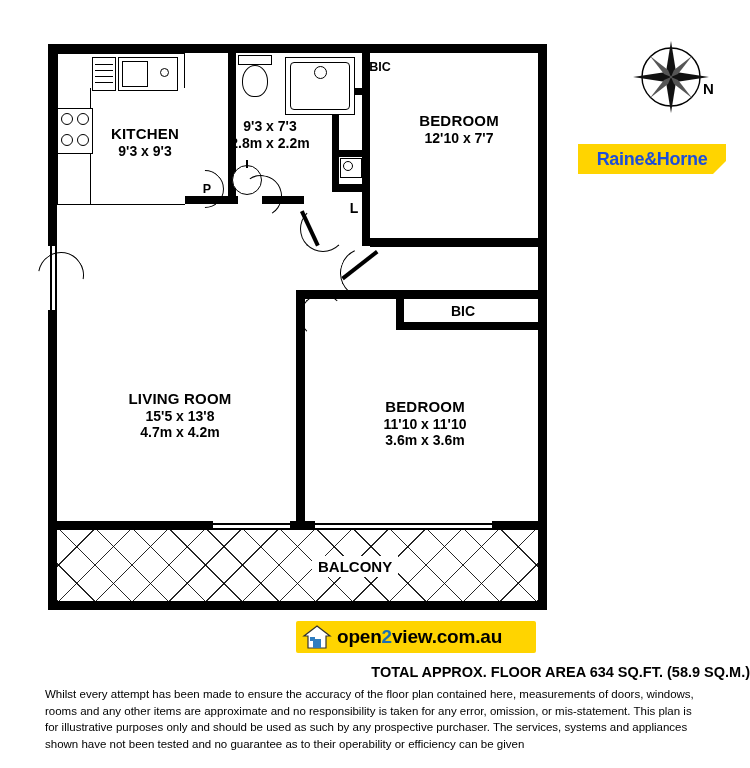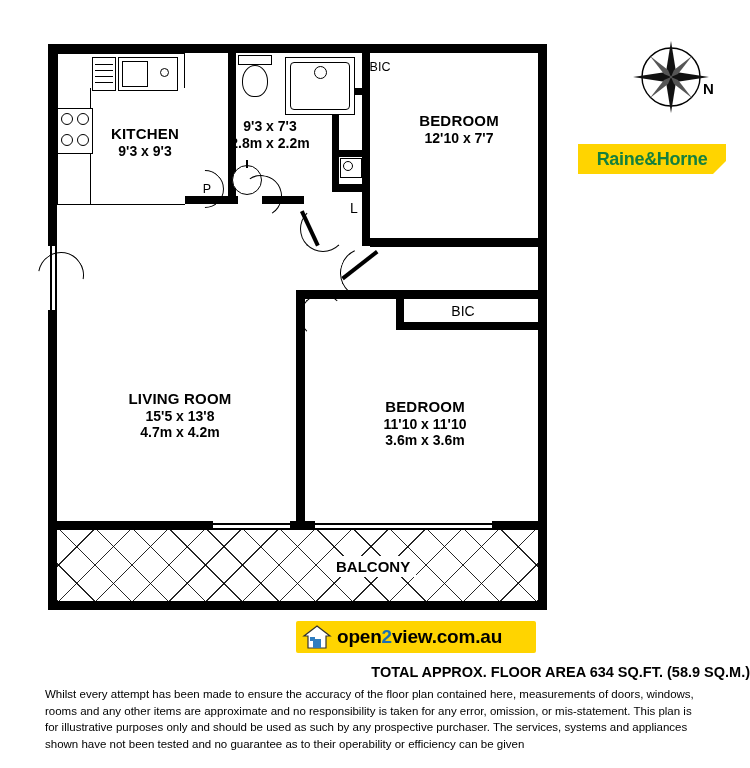--- a/index.html
+++ b/index.html
@@ -39,21 +39,21 @@
     font-weight: bold;
     font-size: 15px;
     letter-spacing: .2px;
   }
   .roomdim {
     font-weight: bold;
     font-size: 14px;
   }
   .smalltag {
     position: absolute;
-    font-weight: normal;
+    font-weight: bold;
     font-size: 12.5px;
     text-align: center;
   }
   .fixture-thin {
     position: absolute;
     border: 1.5px solid #000;
     background: #fff;
     box-sizing: border-box;
   }
   .door-arc {
@@ -76,21 +76,21 @@
     position: absolute;
     font-weight: bold;
     font-size: 15px;
     background: #fff;
     padding: 2px 6px;
   }
   
   .rh-logo {
     position: absolute;
     background: #ffd400;
-    color: #15803d;
+    color: #1d4ed8;
     font-weight: bold;
     display: flex;
     align-items: center;
     justify-content: center;
     font-size: 18px;
     letter-spacing: -.3px;
     box-sizing: border-box;
   }
   .rh-corner {
     position: absolute;
@@ -150,21 +150,21 @@
   <div class="wall" style="left:538px; top:44px; width:9px; height:486px;"></div>
   <div class="wall" style="left:48px; top:521px; width:165px; height:9px;"></div>
   <div class="wall" style="left:290px; top:521px; width:25px; height:9px;"></div>
   <div class="wall" style="left:492px; top:521px; width:55px; height:9px;"></div>
 
   <div class="wall" style="left:48px; top:530px; width:9px; height:80px;"></div>
   <div class="wall" style="left:48px; top:601px; width:499px; height:9px;"></div>
   <div class="wall" style="left:538px; top:530px; width:9px; height:80px;"></div>
 
   <div class="balcony" style="left:57px; top:530px; width:481px; height:71px;"></div>
-  <div class="balcony-label" style="left:330px; top:556px;">BALCONY</div>
+  <div class="balcony-label" style="left:312px; top:556px;">BALCONY</div>
 
   <div class="wall" style="left:362px; top:44px; width:8px; height:140px;"></div>
   <div class="wall" style="left:362px; top:184px; width:8px; height:62px;"></div>
 
   <div class="wall" style="left:180px; top:196px; width:50px; height:8px;"></div>
   <div class="wall" style="left:262px; top:196px; width:42px; height:8px;"></div>
 
   <div class="wall" style="left:228px; top:44px; width:8px; height:152px;"></div>
   <div class="wall" style="left:228px; top:196px; width:10px; height:8px;"></div>
 

